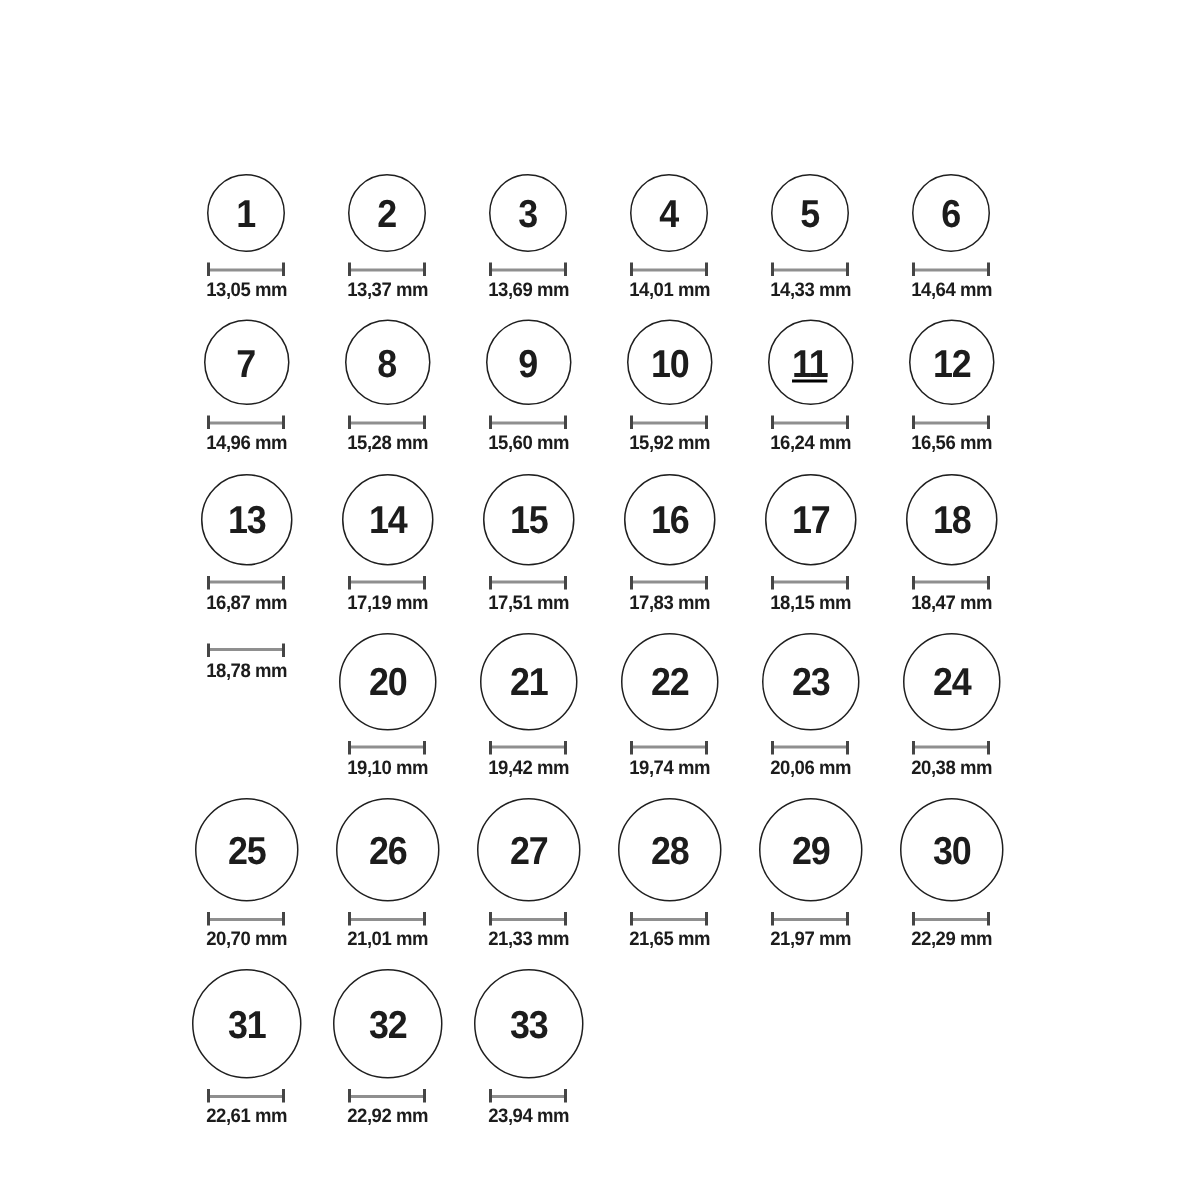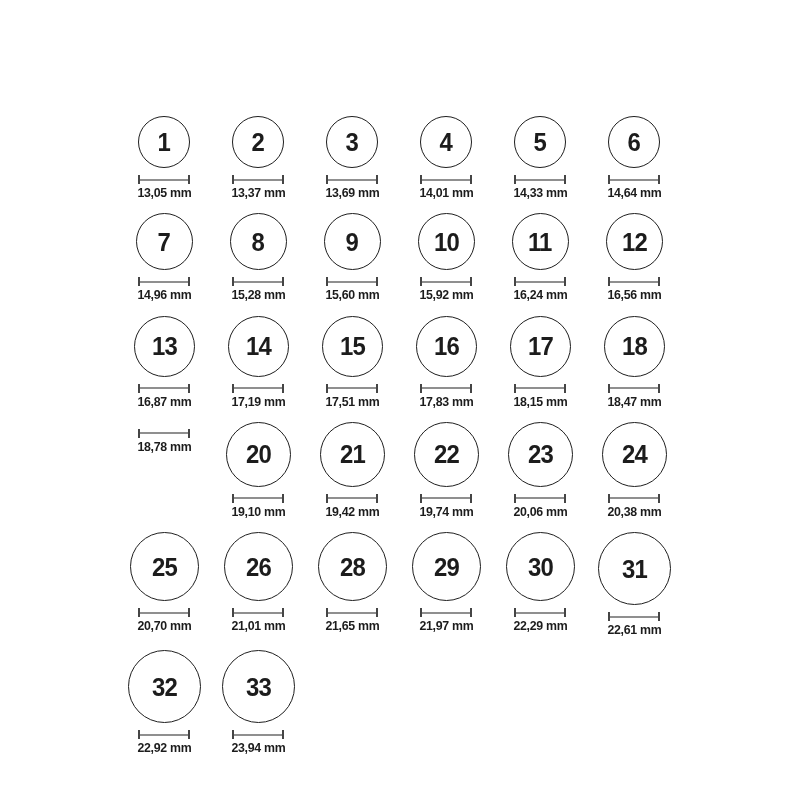--- a/index.html
+++ b/index.html
@@ -174,21 +174,21 @@
     <div class="circle" style="width: 57px; height: 57px;">
       <span class="num">10</span>
     </div>
     <div class="meter">
       <span class="meter-line"></span>
     </div>
     <div class="dia">15,92 mm</div>
   </div>
 
   <div class="cell">
-    <div class="circle" style="width: 57px; height: 57px;">
+    <div class="circle" style="width: 57px; height: 57px; text-decoration: underline;">
       <span class="num">11</span>
     </div>
     <div class="meter">
       <span class="meter-line"></span>
     </div>
     <div class="dia">16,24 mm</div>
   </div>
 
   <div class="cell">
     <div class="circle" style="width: 57px; height: 57px; justify-content: center;">
@@ -330,20 +330,29 @@
   <div class="cell">
     <div class="circle" style="width: 69px; height: 69px;">
       <span class="num">26</span>
     </div>
     <div class="meter">
       <span class="meter-line"></span>
     </div>
     <div class="dia">21,01 mm</div>
   </div>
 
+  <div class="cell">
+    <div class="circle" style="width: 69px; height: 69px;">
+      <span class="num">27</span>
+    </div>
+    <div class="meter">
+      <span class="meter-line"></span>
+    </div>
+    <div class="dia">21,33 mm</div>
+  </div>
 
   <div class="cell">
     <div class="circle" style="width: 69px; height: 69px;">
       <span class="num">28</span>
     </div>
     <div class="meter">
       <span class="meter-line"></span>
     </div>
     <div class="dia">21,65 mm</div>
   </div>

